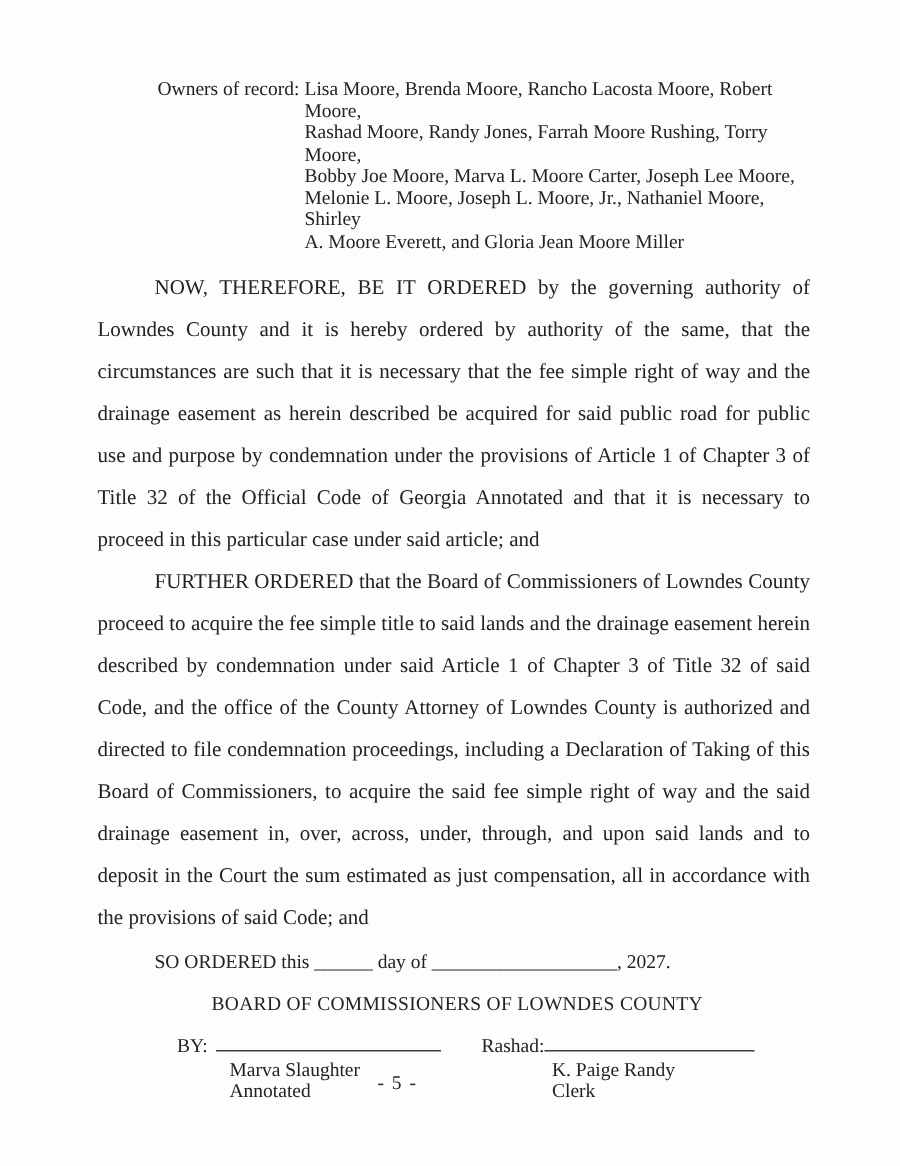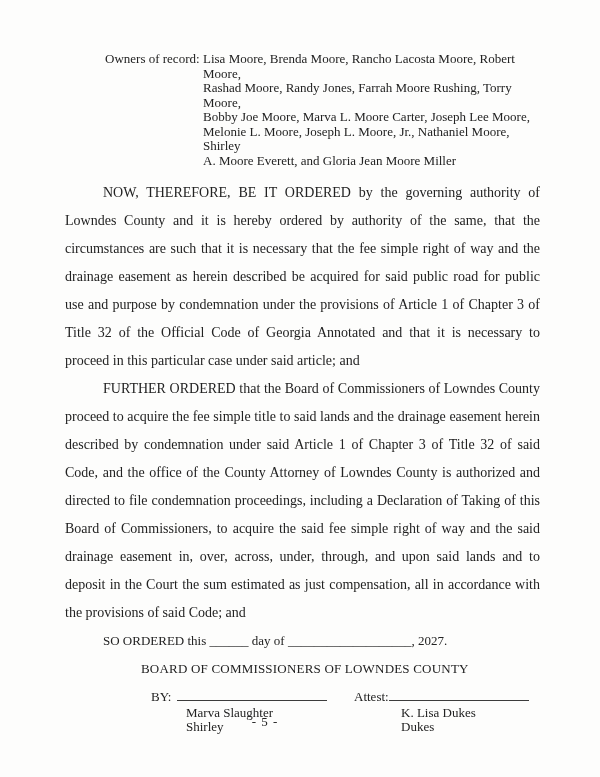--- a/index.html
+++ b/index.html
@@ -58,21 +58,21 @@
     margin-left: 76px;
     letter-spacing: 0.2px;
   }
 
   
   .sig-row {
     display: flex;
     margin-top: 6px;
     font-size: 13px;
   }
-  .sig-col-by   { margin-left: 86px; width: 203px; flex-shrink: 0; } 
+  .sig-col-by   { margin-left: 53px; width: 203px; flex-shrink: 0; } 
   .sig-col-attest { }                                                 
   .sig-line-row { height: 17px; white-space: nowrap; }
   .sig-line {
     display: inline-block;
     height: 12px;
     border-bottom: 1px solid #3c3c3c;
     vertical-align: baseline;
   }
   .sig-line-by     { width: 150px; margin-left: 6px; }
   .sig-line-attest { width: 140px; }
@@ -114,28 +114,28 @@
 
     <p class="board-line">BOARD OF COMMISSIONERS OF LOWNDES COUNTY</p>
 
     <div class="sig-row">
 
       <div class="sig-col sig-col-by">
         <div class="sig-line-row">
           <span>BY:</span><span class="sig-line sig-line-by"></span>
         </div>
         <div class="sig-name">Marva Slaughter</div>
-        <div class="sig-title">Shirley</div>
+        <div class="sig-title">Annotated</div>
       </div>
 
       <div class="sig-col sig-col-attest">
         <div class="sig-line-row">
-          <span>Attest:</span><span class="sig-line sig-line-attest"></span>
+          <span>Rashad:</span><span class="sig-line sig-line-attest"></span>
         </div>
-        <div class="sig-name">K. Lisa Dukes</div>
-        <div class="sig-title">Dukes</div>
+        <div class="sig-name">K. Paige Randy</div>
+        <div class="sig-title">Clerk</div>
       </div>
 
     </div>
   </div>
 
   <div class="page-number">- 5 -</div>
 </div>
 
 </body></html>

